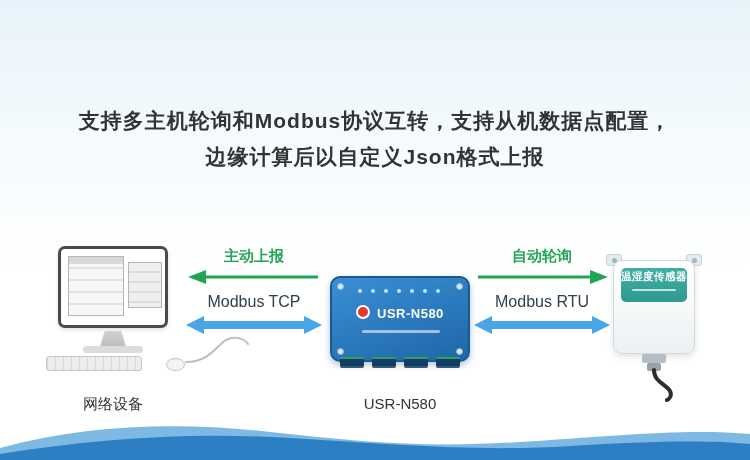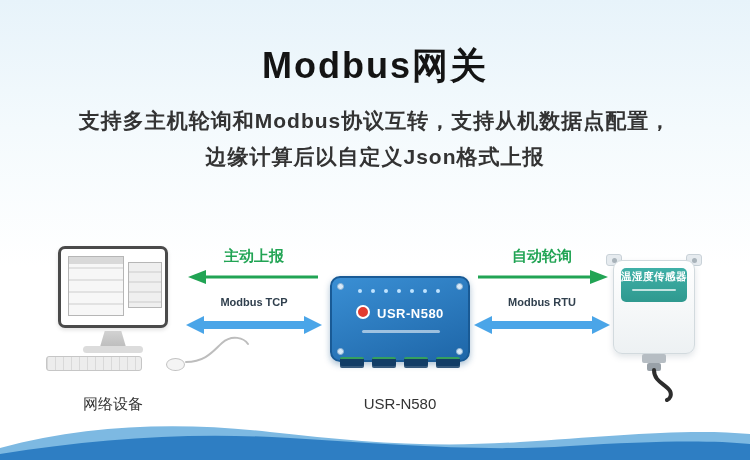--- a/index.html
+++ b/index.html
@@ -15,21 +15,21 @@
     font-size:21px; font-weight:600; color:#333; letter-spacing:1px; }
   .subtitle.l1 { top:107px; }
   .subtitle.l2 { top:143px; }
 
   
   .link { position:absolute; width:140px; top:246px; text-align:center; }
   .link.left { left:184px; }
   .link.right { left:472px; }
   .flow-label { font-size:15px; font-weight:700; color:#21a454; height:20px; line-height:20px; }
   .arrow-svg { display:block; margin:4px auto 0; }
-  .proto-label { font-size:11px; font-weight:700; color:#31404e; height:20px; line-height:20px; margin-top:8px; }
+  .proto-label { font-size:16px; font-weight:400; color:#31404e; height:20px; line-height:20px; margin-top:8px; }
 
   
   .monitor-group { position:absolute; left:46px; top:246px; width:210px; height:140px; }
   .monitor { position:absolute; left:12px; top:0; width:110px; height:82px; background:#fff;
     border:3px solid #4a4a4a; border-radius:7px; box-shadow:0 2px 4px rgba(0,0,0,.12); }
   .screen { position:absolute; left:3px; top:3px; right:3px; bottom:3px; background:#fff; border-radius:3px; overflow:hidden; }
   .win1 { position:absolute; left:4px; top:4px; width:56px; height:60px; border:1px solid #b6b6b6;
     background-color:#f7f7f7;
     background-image:linear-gradient(#d9d9d9 0 7px, rgba(0,0,0,0) 7px),
       repeating-linear-gradient(180deg, rgba(0,0,0,0) 0 10px, #e2e2e2 10px 12px); }
@@ -88,21 +88,20 @@
   .caption.serial { left:604px; width:100px;margin-top:48px; }
 
   
   .wave { position:absolute; left:0; bottom:0; display:block; }
 </style>
 </head>
 <body>
 
 <div class="page">
 
-  <h1 class="title">Modbus网关</h1>
   <p class="subtitle l2">边缘计算后以自定义Json格式上报</p>
   <p class="subtitle l1">支持多主机轮询和Modbus协议互转，支持从机数据点配置，</p>
 
   <div class="monitor-group">
     <div class="monitor">
       <div class="screen">
         <div class="win1"></div>
         <div class="win2"></div>
       </div>
     </div>

